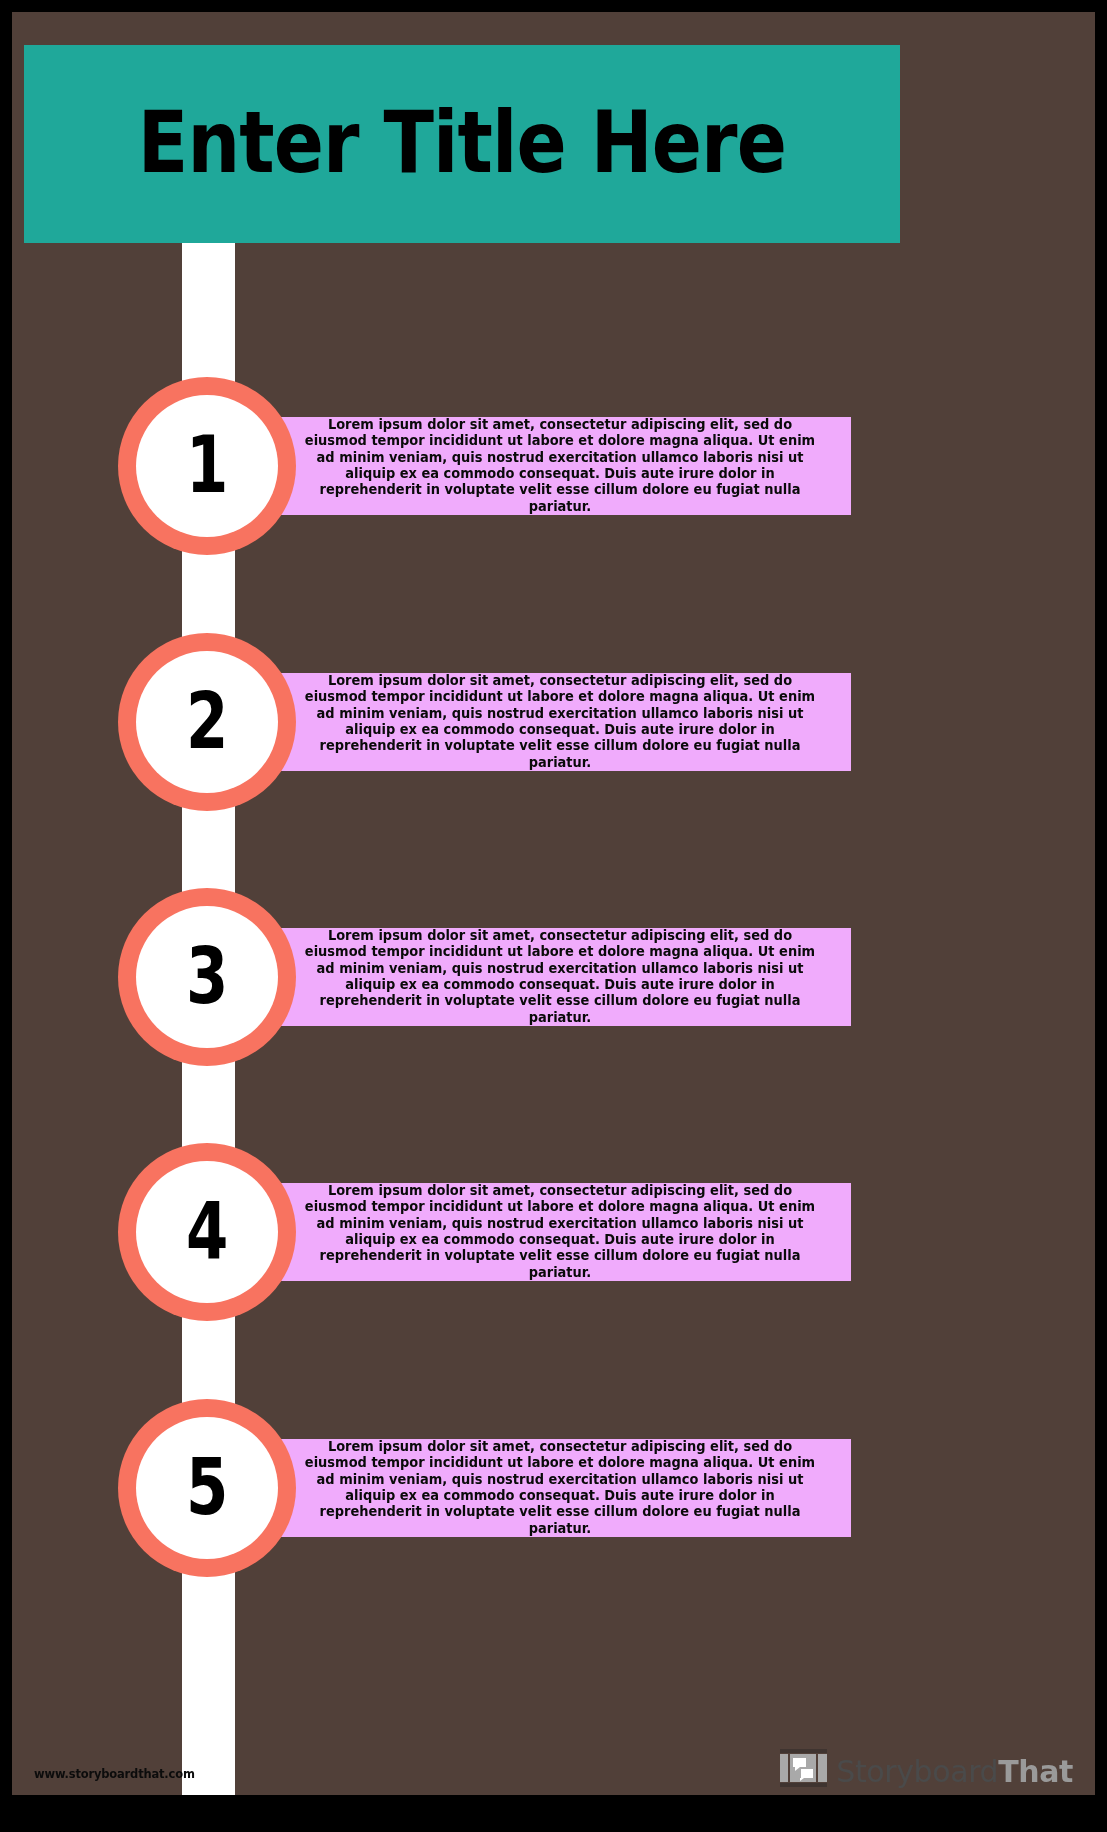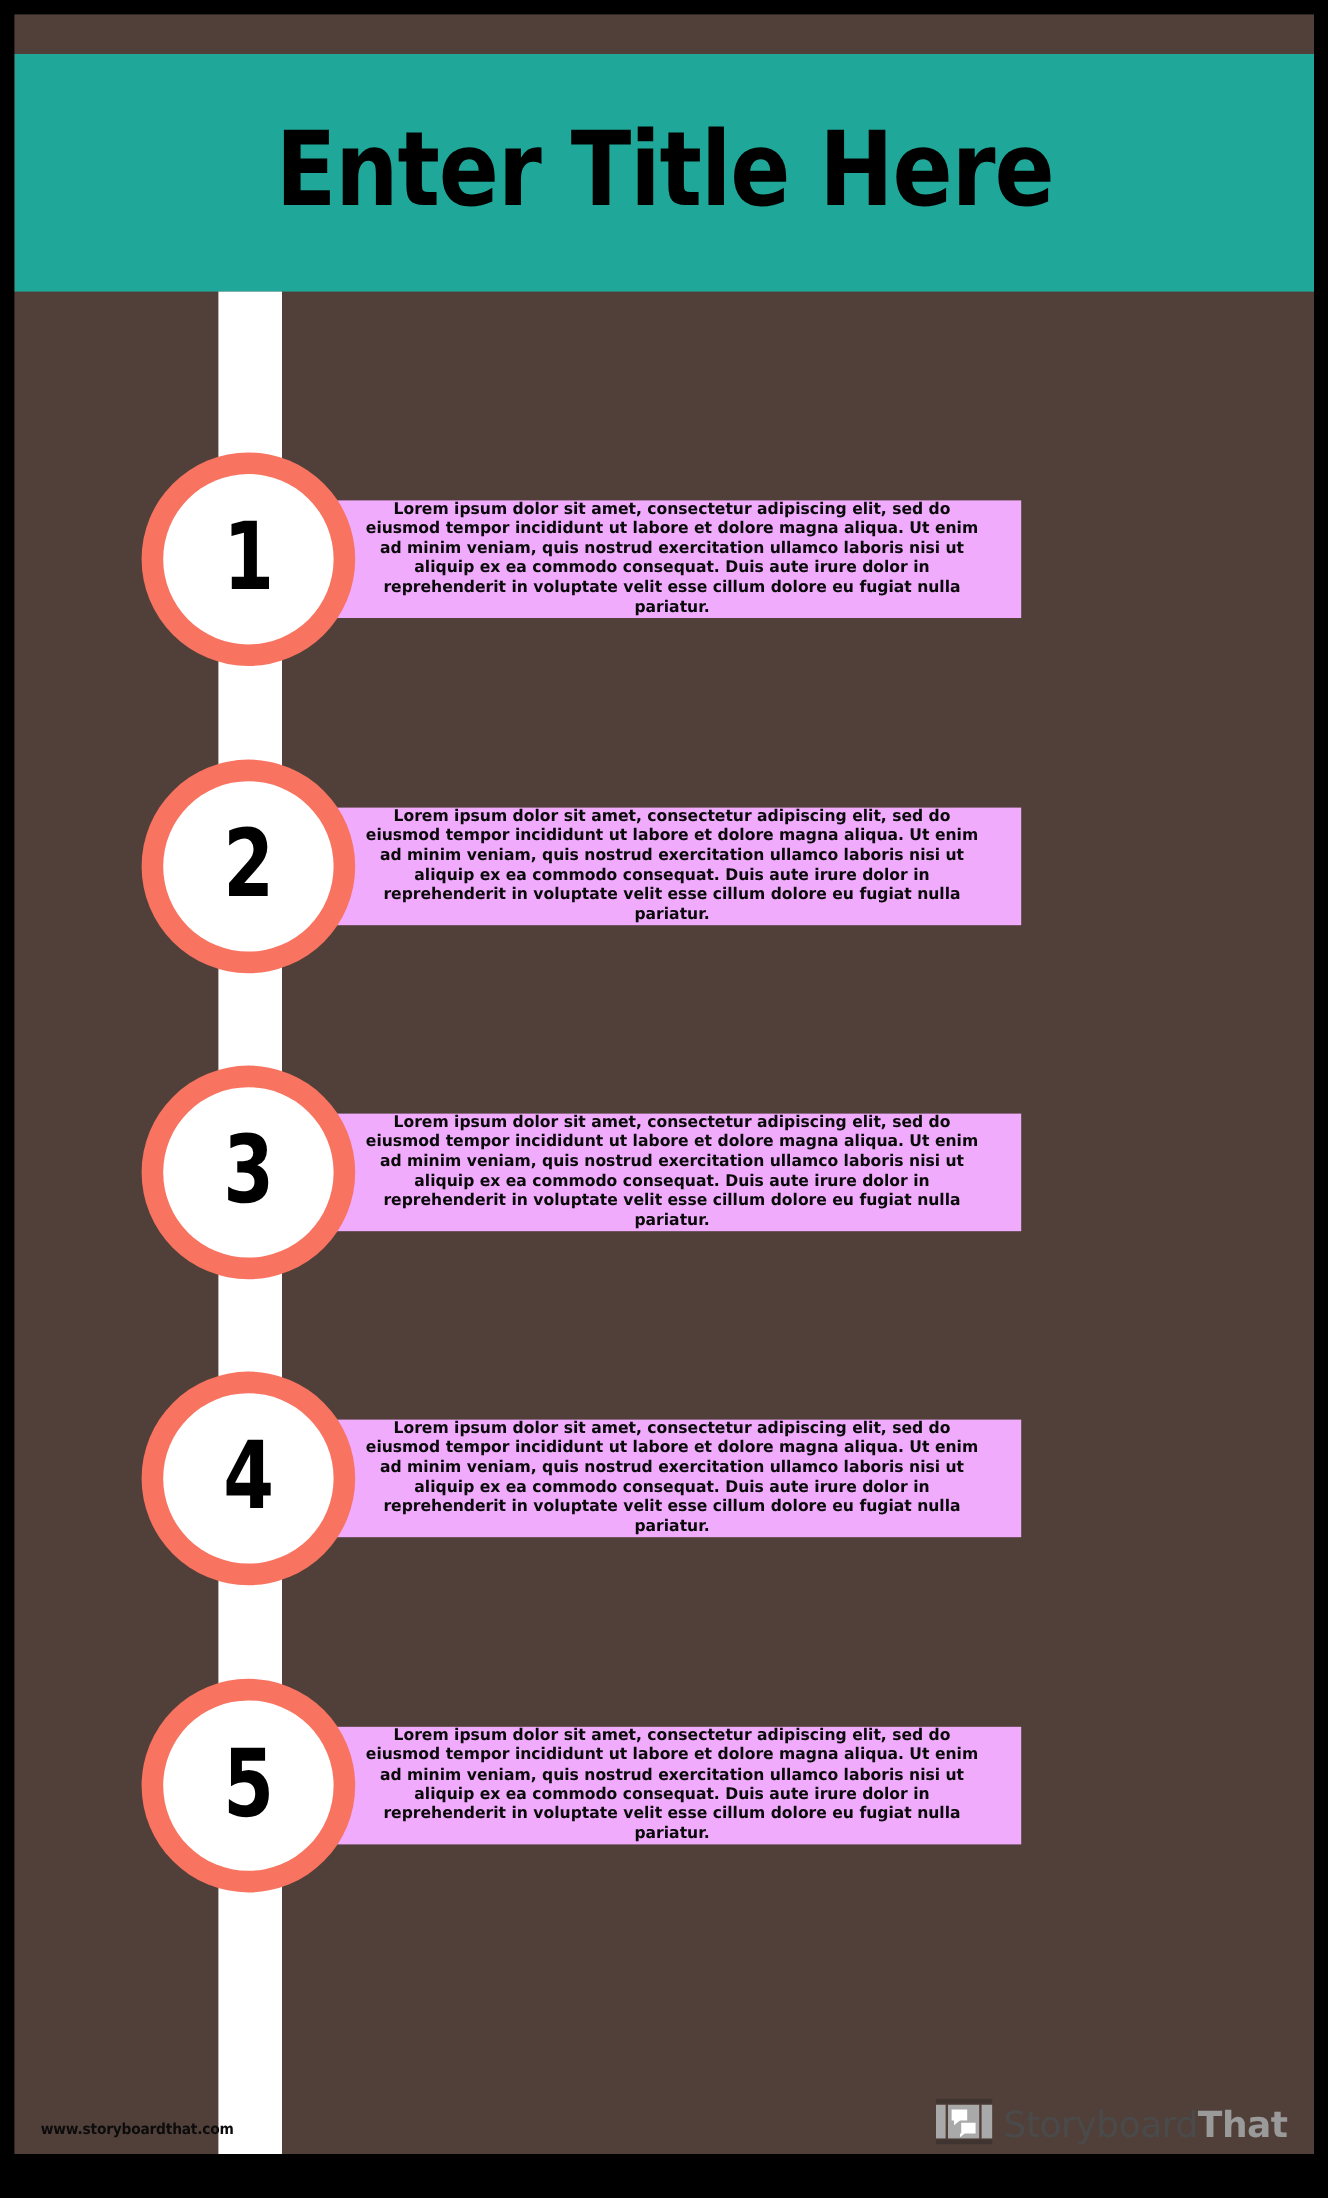--- a/index.html
+++ b/index.html
@@ -27,23 +27,23 @@
     top: 12px;
     width: 1083px;
     height: 1783px;
     background: #514039;
     overflow: hidden;
   }
 
   
   .title-banner {
     position: absolute;
-    left: 0px;
+    left: 12px;
     top: 33px;
-    width: 1083px;
+    width: 876px;
     height: 198px;
     background: #1FA89A;
     display: flex;
     align-items: center;
     justify-content: center;
   }
   .title-text {
     font-family: "DejaVu Sans", "Liberation Sans", sans-serif;
     font-weight: bold;
     font-size: 86px;

